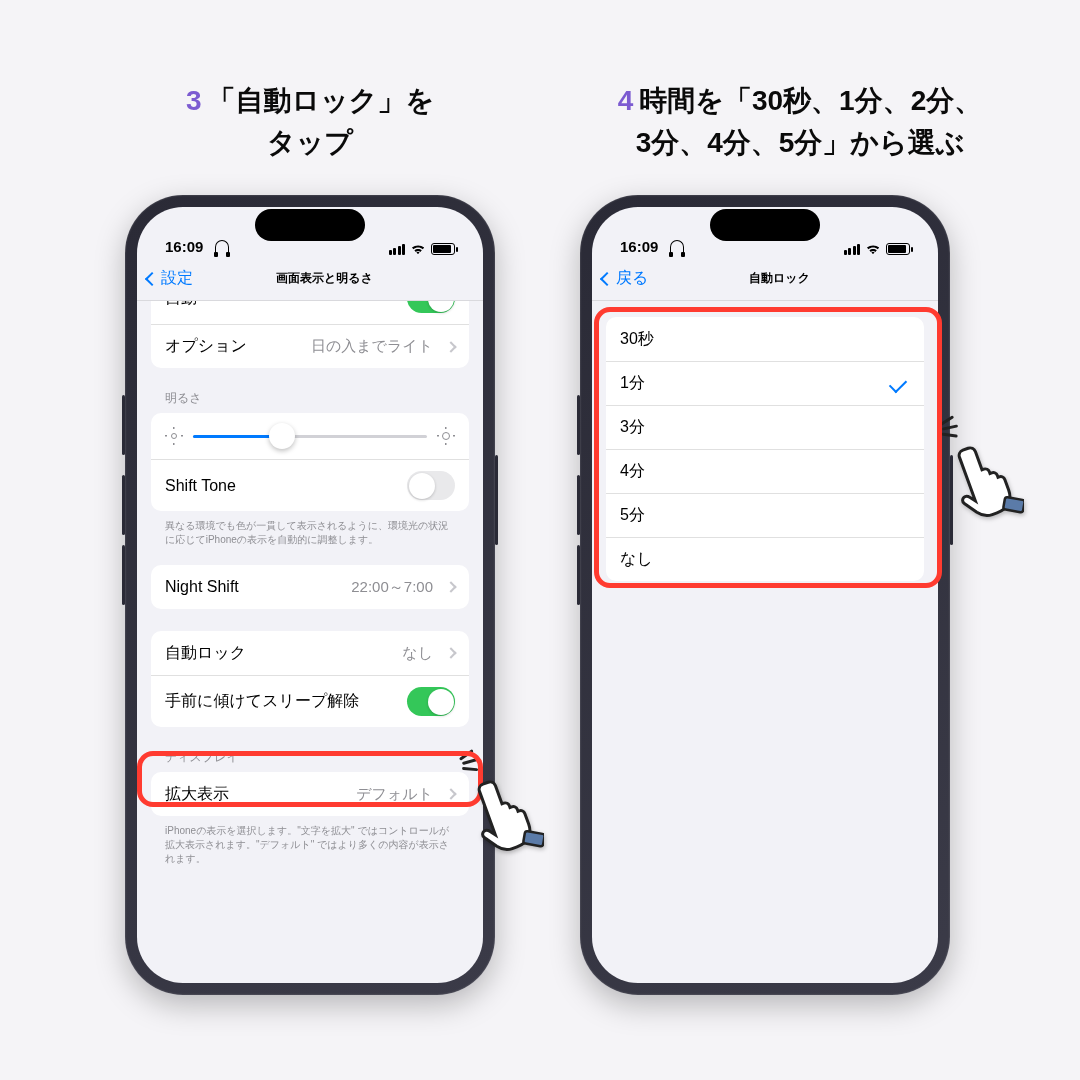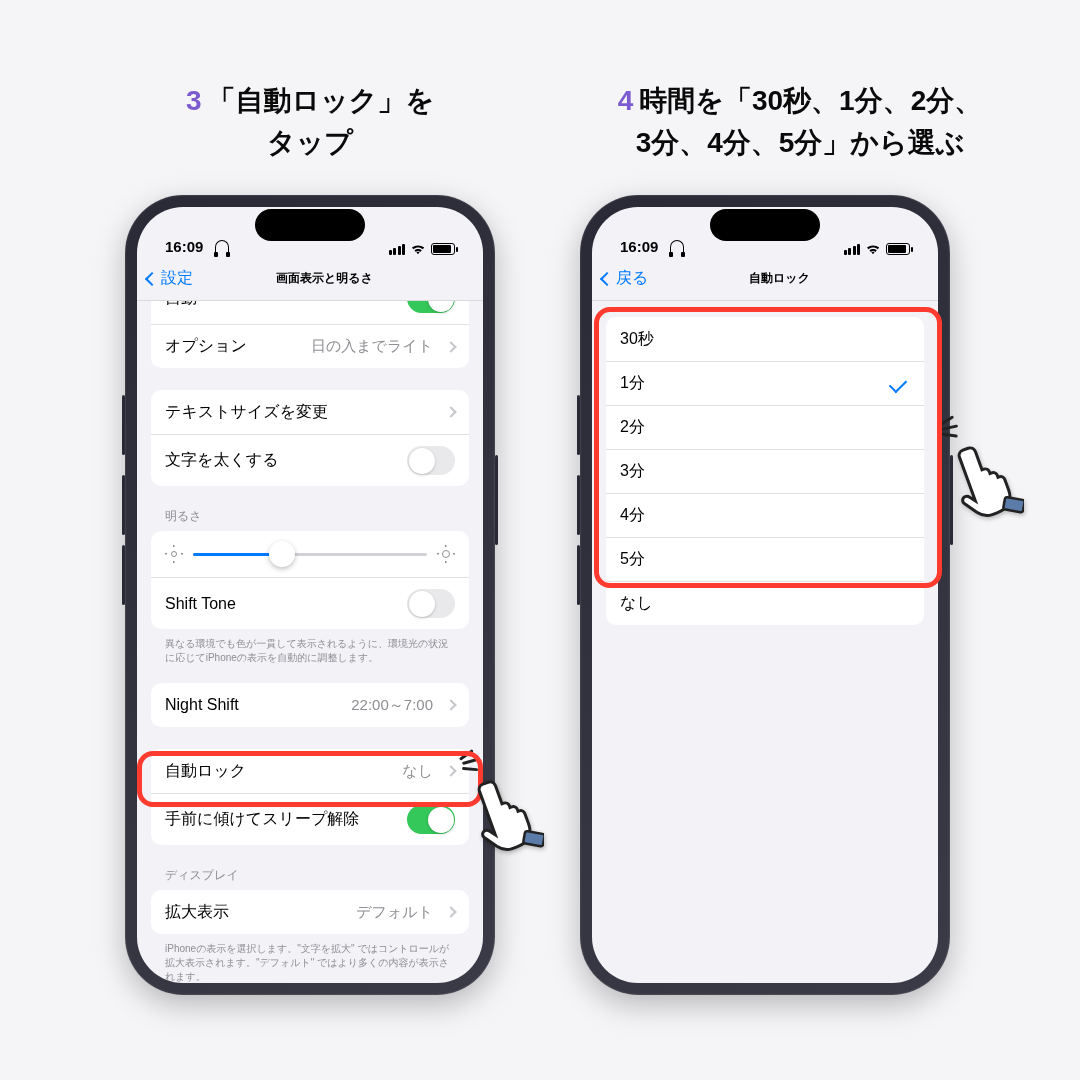--- a/index.html
+++ b/index.html
@@ -181,32 +181,20 @@
           <span class="toggle on"></span>
         </div>
         <div class="row">
           <span>オプション</span>
           <span class="val">
               <span>日の入までライト</span>
               <span class="chev-r"></span>
             </span>
         </div>
       </div>
-      <div class="group">
-        <div class="row">
-          <span>テキストサイズを変更</span>
-          <span class="val">
-              <span class="chev-r"></span>
-            </span>
-        </div>
-        <div class="row">
-          <span>文字を太くする</span>
-          <span class="toggle"></span>
-        </div>
-      </div>
       <div class="header-cap">明るさ</div>
       <div class="group">
         <div class="row slider-row">
           <div class="slider" style="width:100%">
             <span class="sun small"></span>
             <div class="track">
                 <div class="thumb"></div>
               </div>
             <span class="sun"></span>
           </div>
@@ -301,23 +289,20 @@
       <div style="height:16px"></div>
       <div class="group" id="autolock-list">
           <div class="row">
             <span>30秒</span>
           </div>
           <div class="row">
             <span>1分</span>
             <span class="check"></span>
           </div>
           <div class="row">
-            <span>2分</span>
-          </div>
-          <div class="row">
             <span>3分</span>
           </div>
           <div class="row">
             <span>4分</span>
           </div>
           <div class="row">
             <span>5分</span>
           </div>
           <div class="row">
             <span>なし</span>

